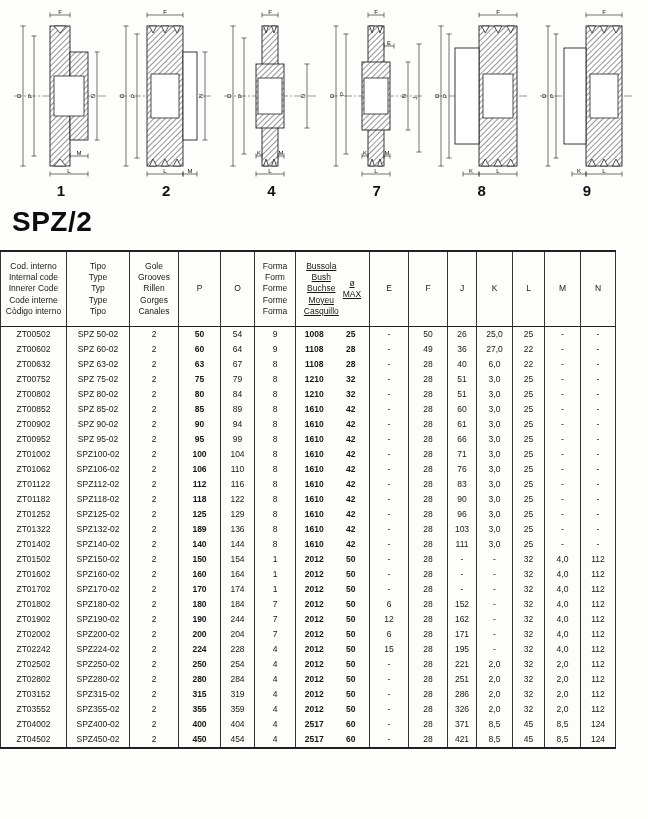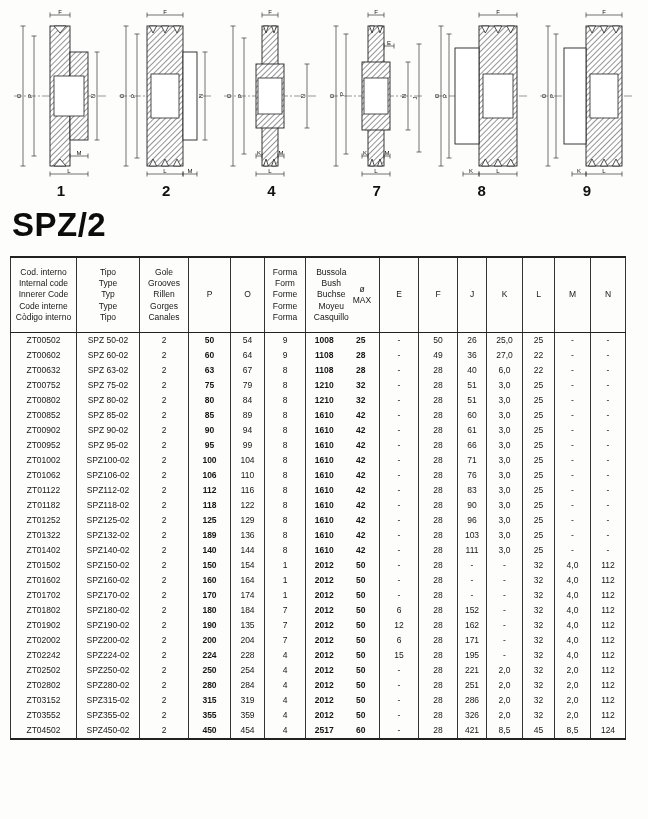--- a/index.html
+++ b/index.html
@@ -2,32 +2,32 @@
 <html><head>
 <meta charset="utf-8">
 <style>
   html,body{margin:0;padding:0;background:#ddd;}
   .page{width:648px;height:819px;background:#fdfdfb;font-family:"Liberation Sans",sans-serif;
         color:#161616;overflow:hidden;position:relative;margin:0 auto;}
   .diagrams{display:flex;justify-content:space-between;padding:4px 10px 0 10px;height:200px;box-sizing:border-box;}
   .fig{width:102px;display:flex;flex-direction:column;align-items:center;}
   .fig svg{display:block;}
   .fig .num{font-weight:bold;font-size:15px;margin-top:0;color:#111;}
-  .title{font-size:33px;font-weight:800;margin:6px 0 12px 12px;letter-spacing:.5px;color:#0c0c0c;}
-  table{border-collapse:collapse;table-layout:fixed;width:616px;margin-left:10px;
+  .title{font-size:28px;font-weight:800;margin:6px 0 12px 12px;letter-spacing:.5px;color:#0c0c0c;}
+  table{border-collapse:collapse;table-layout:fixed;width:616px;
         border-top:2px solid #222;border-bottom:2px solid #222;
         border-left:1px solid #333;border-right:1px solid #333;}
   th,td{padding:0;text-align:center;font-size:8.5px;overflow:hidden;white-space:nowrap;}
   th+th, td+td{border-left:1px solid #333;}
   thead th{height:74px;vertical-align:middle;border-bottom:1.6px solid #222;font-weight:normal;line-height:1.32;}
   tbody td{height:15px;line-height:15px;}
   td.bold{font-weight:bold;}
   .duo{display:flex;font-weight:bold;}
   .duo span{flex:1;}
-  .bm-head{display:flex;align-items:center;justify-content:center;gap:4px;}
+  .bm-head{display:flex;align-items:center;justify-content:center;gap:4px;text-decoration:underline;}
   .bm-head .lines div{line-height:1.32;}
 </style>
 </head>
 <body>
 
 <svg width="0" height="0" style="position:absolute" aria-hidden="true">
   <defs>
     <pattern id="hatch" width="4" height="4" patternUnits="userSpaceOnUse" patternTransform="rotate(45)">
       <rect width="4" height="4" fill="#fff"></rect>
       <line x1="0" y1="0" x2="0" y2="4" stroke="#3a3a3a" stroke-width="1.1"></line>
@@ -744,21 +744,21 @@
           <td>-</td>
           <td>32</td>
           <td>4,0</td>
           <td>112</td>
         </tr>
         <tr>
           <td>ZT01902</td>
           <td>SPZ190-02</td>
           <td>2</td>
           <td class="bold">190</td>
-          <td>135</td>
+          <td>244</td>
           <td>7</td>
           <td>
             <div class="duo">
               <span>2012</span>
               <span>50</span>
             </div>
           </td>
           <td>12</td>
           <td>28</td>
           <td>162</td>
@@ -885,20 +885,41 @@
               <span>50</span>
             </div>
           </td>
           <td>-</td>
           <td>28</td>
           <td>326</td>
           <td>2,0</td>
           <td>32</td>
           <td>2,0</td>
           <td>112</td>
+        </tr>
+        <tr>
+          <td>ZT04002</td>
+          <td>SPZ400-02</td>
+          <td>2</td>
+          <td class="bold">400</td>
+          <td>404</td>
+          <td>4</td>
+          <td>
+            <div class="duo">
+              <span>2517</span>
+              <span>60</span>
+            </div>
+          </td>
+          <td>-</td>
+          <td>28</td>
+          <td>371</td>
+          <td>8,5</td>
+          <td>45</td>
+          <td>8,5</td>
+          <td>124</td>
         </tr>
         <tr>
           <td>ZT04502</td>
           <td>SPZ450-02</td>
           <td>2</td>
           <td class="bold">450</td>
           <td>454</td>
           <td>4</td>
           <td>
             <div class="duo">

